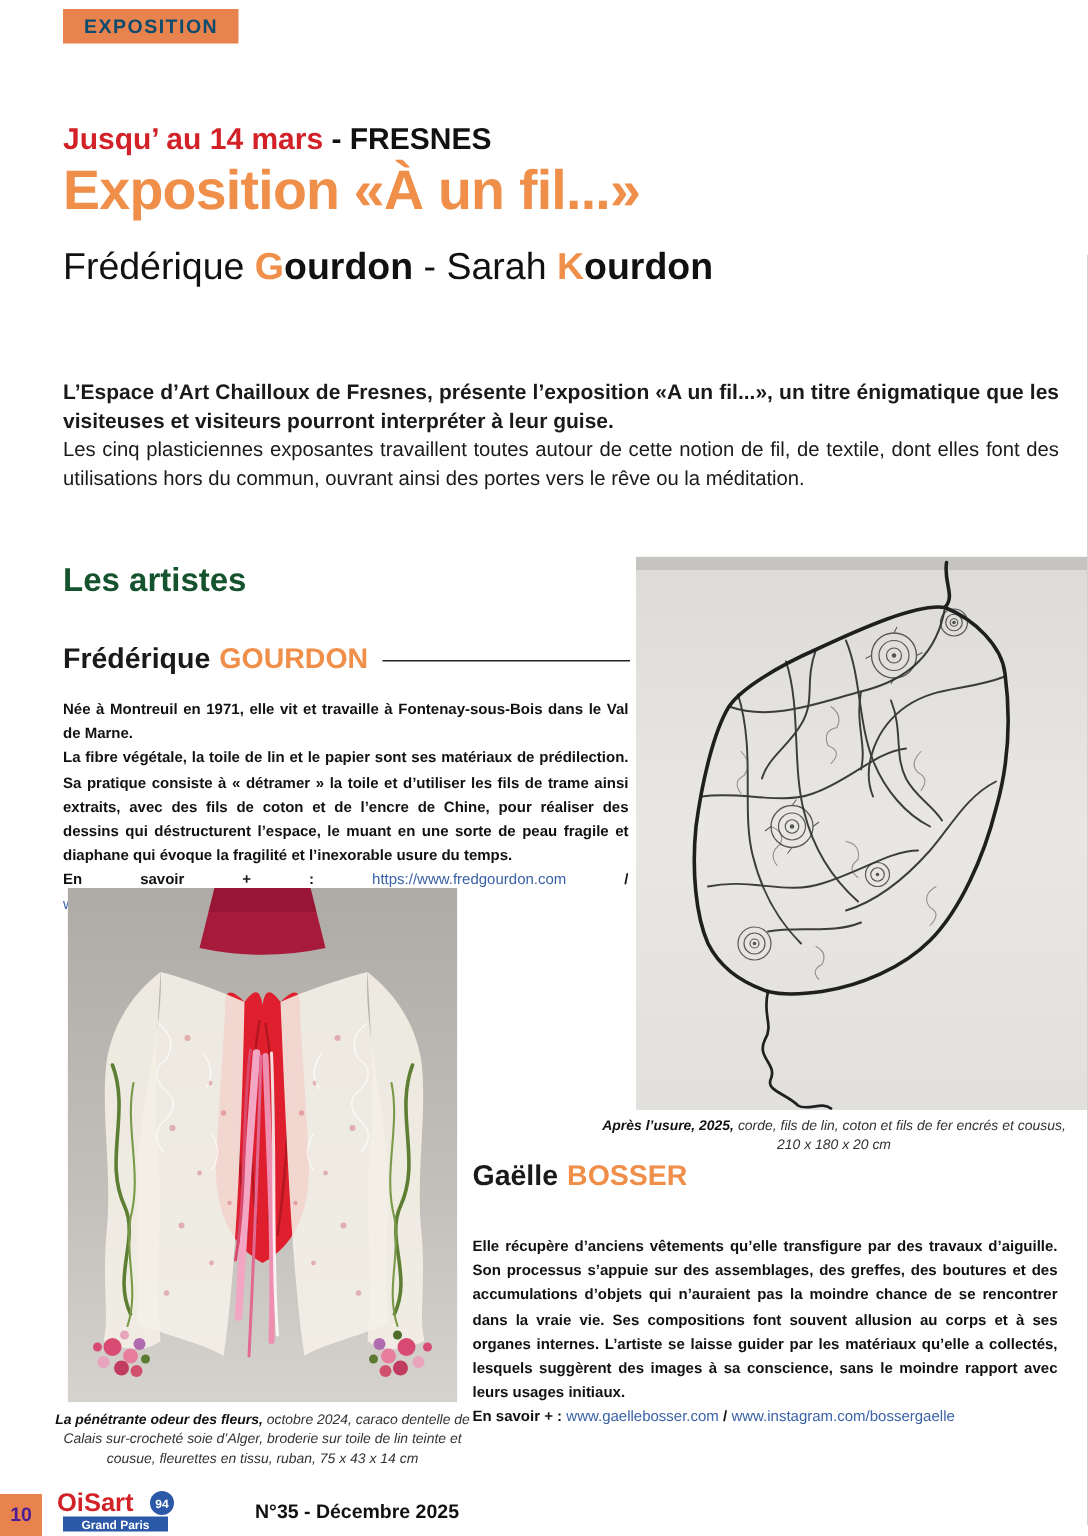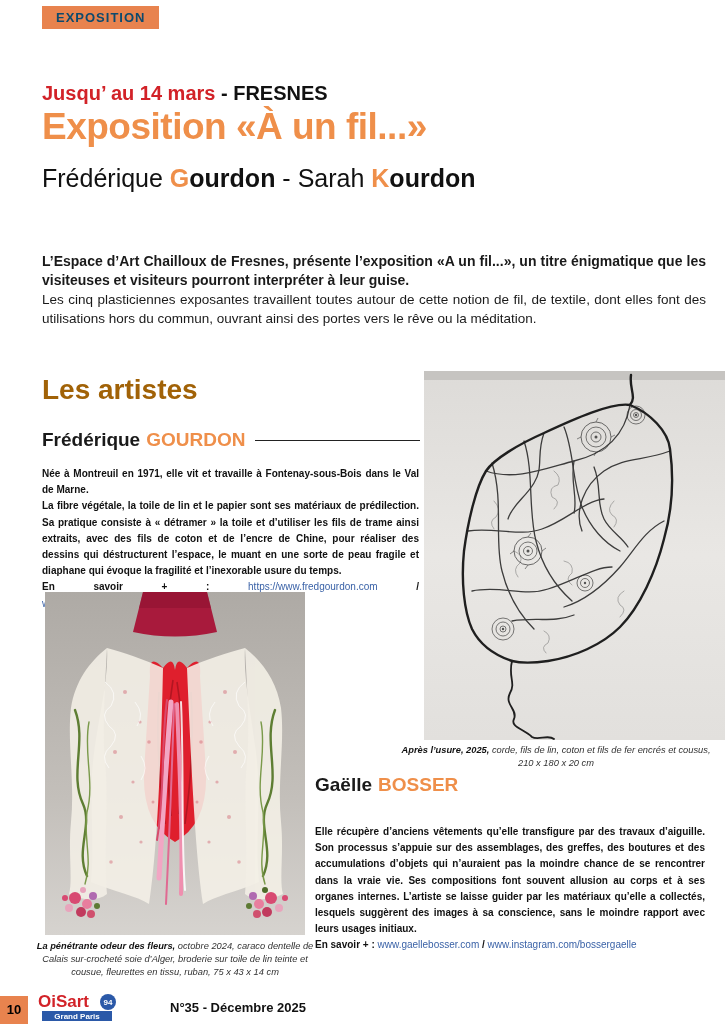--- a/index.html
+++ b/index.html
@@ -17,34 +17,34 @@
   .kicker .city { color:#111; }
   .title {
     position:absolute; left:42px; top:106px; font-size:37px; font-weight:bold;
     color:#EF8F4A; letter-spacing:-0.5px;
   }
   .artists { position:absolute; left:42px; top:162px; font-size:25px; line-height:33px; color:#111; }
   .artists .ln { font-weight:bold; }
   .artists .init { font-weight:bold; color:#EF8F4A; }
   .intro { position:absolute; left:42px; top:252px; width:664px; font-size:13.5px; line-height:19px; text-align:justify; }
   .intro .lead { font-weight:bold; font-size:14px; }
-  .section-h { position:absolute; left:42px; top:374px; font-size:28px; font-weight:bold; color:#a16207; }
+  .section-h { position:absolute; left:42px; top:374px; font-size:22px; font-weight:bold; color:#14532d; }
   .artist-h { position:absolute; font-size:19px; font-weight:bold; display:flex; align-items:center; }
   .artist-h .last { color:#EF8F4A; margin-left:6px; }
   .artist-h .rule { flex:1; height:1px; background:#222; margin-left:10px; }
   .bio { position:absolute; font-size:10px; font-weight:bold; line-height:16.2px; text-align:justify; color:#111; }
   .bio p { margin:0; }
   .more { font-weight:bold; }
   .more a { color:#3A62A7; font-weight:normal; text-decoration:none; }
   .photo { position:absolute; overflow:hidden; }
   .caption { position:absolute; font-size:9.3px; font-style:italic; line-height:13px; text-align:center; color:#333; }
   .caption b { color:#111; }
   .footer-pn {
     position:absolute; left:0; top:996px; width:28px; height:28px; background:#E8834E;
-    color:#000000; font-weight:bold; font-size:13px; text-align:center; line-height:28px;
+    color:#4c1d95; font-weight:bold; font-size:13px; text-align:center; line-height:28px;
   }
   .footer-logo { position:absolute; left:36px; top:990px; }
   .footer-issue { position:absolute; left:170px; top:1000px; font-size:13px; font-weight:bold; color:#111; }
   svg text { font-family:"Liberation Sans", sans-serif; }
 </style>
 </head>
 <body>
 
 <div class="page">
 

